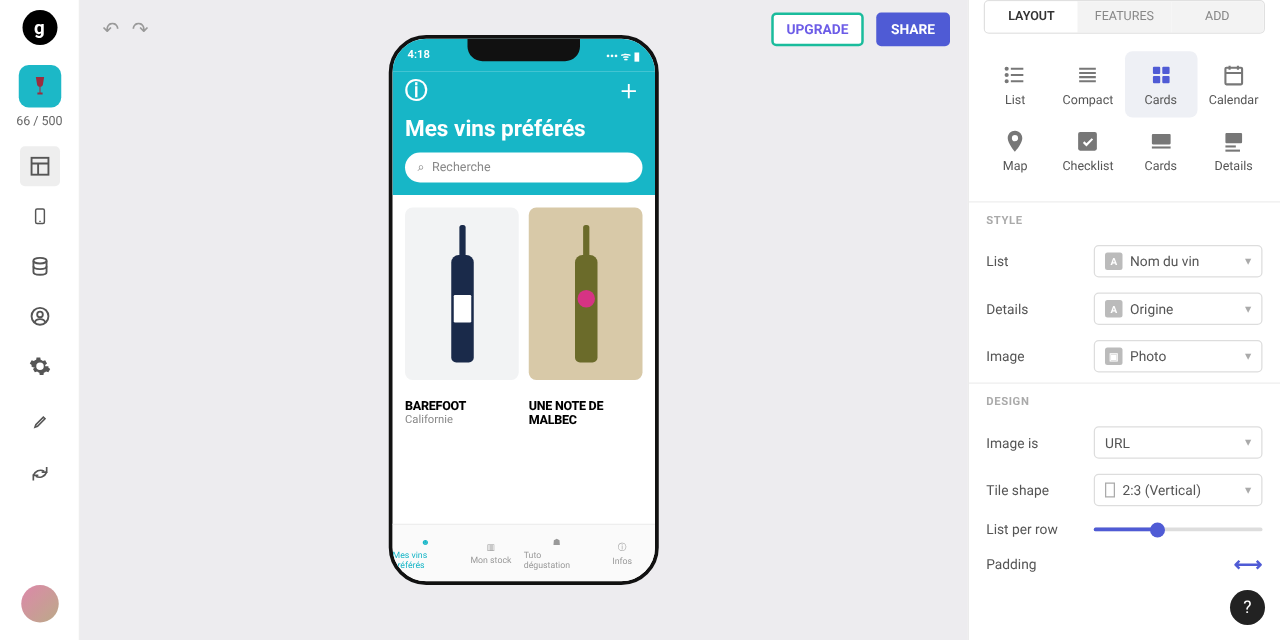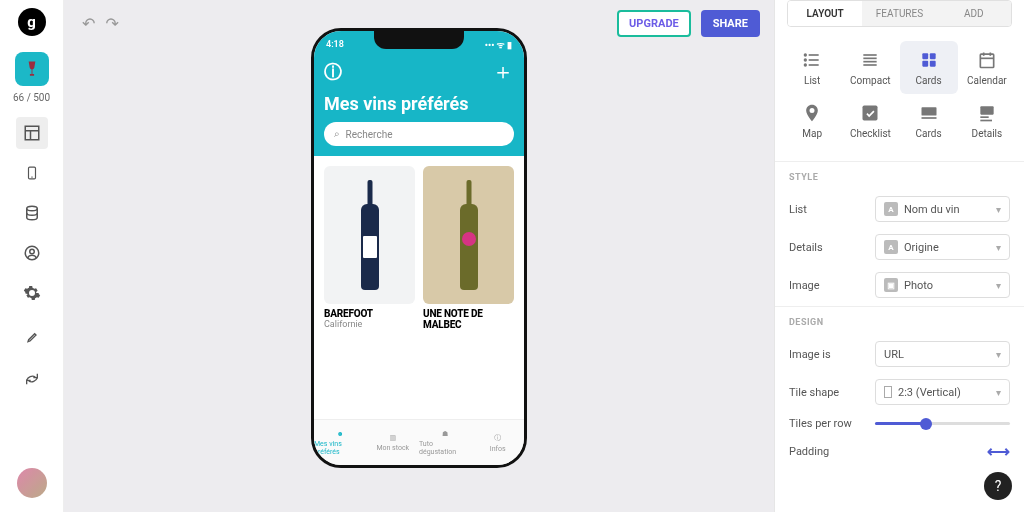--- a/index.html
+++ b/index.html
@@ -21,21 +21,21 @@
 .phone { width: 216px; height: 440px; background: #fff; border-radius: 30px; border: 3px solid #111; position: relative; overflow: hidden; }
 .notch { position: absolute; top: 0; left: 50%; transform: translateX(-50%); width: 90px; height: 18px; background: #111; border-radius: 0 0 12px 12px; z-index: 3; }
 .statusbar { height: 26px; background: #17b6c7; display: flex; justify-content: space-between; align-items: center; padding: 0 12px; color: #fff; font-size: 9px; font-weight: 600; }
 .screen-top { background: #17b6c7; padding: 0 10px 10px; color: #fff; }
 .screen-top-row { display: flex; justify-content: space-between; align-items: center; margin-bottom: 6px; font-size: 18px; }
 .screen-title { font-size: 18px; font-weight: 700; margin-bottom: 8px; }
 .search { background: #fff; border-radius: 14px; height: 24px; display: flex; align-items: center; padding: 0 10px; color: #888; font-size: 10px; gap: 6px; }
 .tiles { display: flex; gap: 8px; padding: 10px; }
 .tile { flex: 1; }
 .tile-img { width: 100%; height: 138px; border-radius: 6px; background: #e6e6e6; display: flex; align-items: center; justify-content: center; overflow: hidden; }
-.tile-title { font-size: 10px; font-weight: 800; margin-top: 4px; letter-spacing: -0.2px; }
+.tile-title { font-size: 10px; font-weight: 800; margin-top: 16px; letter-spacing: -0.2px; }
 .tile-sub { font-size: 9px; color: #888; }
 .tabbar { position: absolute; bottom: 0; left: 0; right: 0; height: 46px; background: #fafafa; border-top: 1px solid #eee; display: flex; }
 .tab { flex: 1; display: flex; flex-direction: column; align-items: center; justify-content: center; font-size: 7px; color: #999; gap: 2px; }
 .tab.active { color: #17b6c7; }
 .panel { width: 250px; background: #fff; border-left: 1px solid #e6e6e6; display: flex; flex-direction: column; overflow-y: auto; }
 .panel-title { text-align: center; font-size: 13px; padding: 12px 0; color: #333; }
 .seg { display: flex; margin: 0 12px 14px; border: 1px solid #e0e0e0; border-radius: 4px; overflow: hidden; }
 .seg-item { flex: 1; text-align: center; font-size: 10px; padding: 7px 0; color: #888; cursor: pointer; }
 .seg-item.active { background: #fff; color: #333; font-weight: 600; }
 .seg-item:not(.active){ background: #f3f3f3; }
@@ -319,21 +319,21 @@
       </div>
     </div>
   <div class="row">
       <div class="row-label">Tile shape</div>
       <div class="sel">
         <span style="display:inline-block;width:8px;height:12px;border:1px solid #aaa"></span>
         <span>2:3 (Vertical)</span>
       </div>
     </div>
   <div class="row">
-      <div class="row-label">Tiles per row</div>
+      <div class="row-label">List per row</div>
       <div class="slider-track">
         <div class="slider-thumb"></div>
       </div>
     </div>
   <div class="row">
       <div class="row-label">Padding</div>
       <div style="flex:1"></div>
       <span style="color:#4f5bd5;font-weight:700;font-size:16px">⟷</span>
     </div>
 

